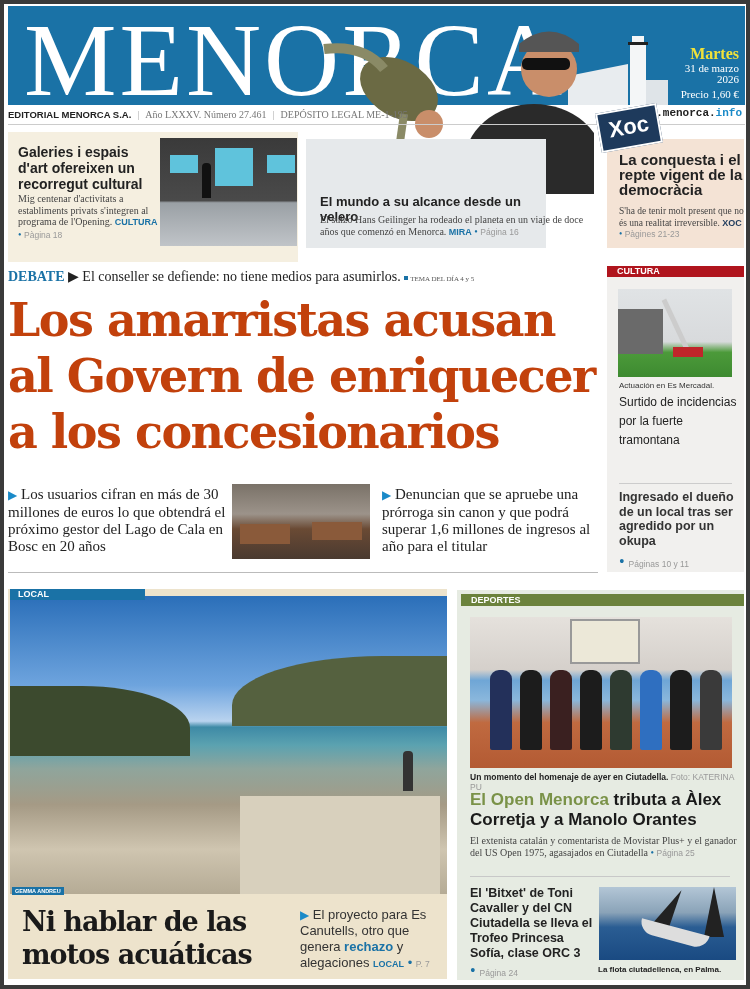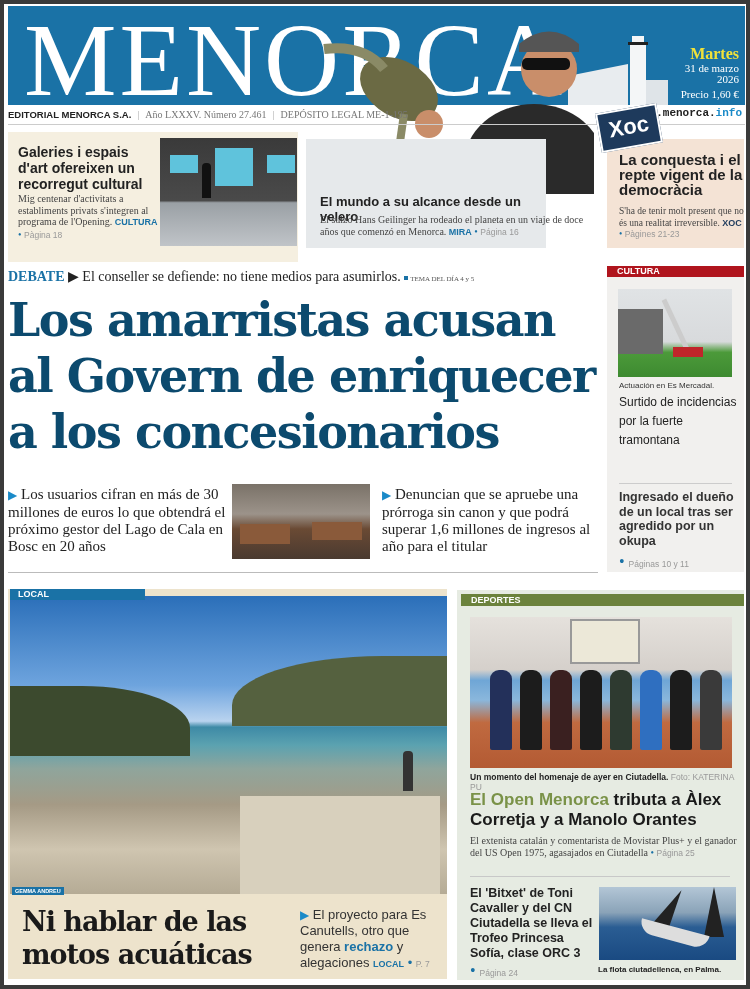--- a/index.html
+++ b/index.html
@@ -41,21 +41,21 @@
   .sec { font-family: "Liberation Sans", sans-serif; font-weight: bold; color: #1a72a6; font-size: 9px; }
   .pg { font-family: "Liberation Sans", sans-serif; color: #999; font-size: 8.5px; }
   .dot { color: #1a72a6; }
 
   
   .debate { position: absolute; left: 4px; top: 264px; width: 590px; font-family: "Liberation Serif", serif; font-size: 14px; color: #222; }
   .debate .label { color: #1a72a6; font-weight: bold; }
   .debate .tema { font-family: "Liberation Serif", serif; font-size: 7px; color: #555; }
   .debate .tema-sq { display: inline-block; width: 4px; height: 4px; background: #1a72a6; margin-right: 2px; vertical-align: middle; }
 
-  .headline { position: absolute; left: 4px; top: 288px; width: 600px; font-family: "DejaVu Serif", serif; font-weight: bold; font-size: 46px; line-height: 56px; color: #0c4a6e; letter-spacing: -1.5px; }
+  .headline { position: absolute; left: 4px; top: 288px; width: 600px; font-family: "DejaVu Serif", serif; font-weight: bold; font-size: 46px; line-height: 56px; color: #c2410c; letter-spacing: -1.5px; }
 
   .sub-left { position: absolute; left: 4px; top: 482px; width: 218px; font-family: "Liberation Serif", serif; font-size: 15px; line-height: 17px; color: #222; }
   .sub-right { position: absolute; left: 378px; top: 482px; width: 218px; font-family: "Liberation Serif", serif; font-size: 15px; line-height: 17px; color: #222; }
   .arrow { color: #1a8ac8; font-size: 12px; }
   .meeting-photo { position: absolute; left: 228px; top: 480px; width: 138px; height: 75px; background: linear-gradient(#7a7268 0%, #9c938a 40%, #6a4a34 60%, #4a3a30 100%); }
   .divider-main { position: absolute; left: 4px; top: 568px; width: 590px; height: 1px; background: #bbb; }
 
   
   .sucesos { position: absolute; left: 603px; top: 262px; width: 137px; height: 306px; background: #f1f0ee; }
   .sucesos-band { position: absolute; left: 0; top: 0; width: 137px; height: 11px; background: #b0151d; color: #fff; font-family: "Liberation Sans", sans-serif; font-weight: bold; font-size: 9px; padding-left: 10px; line-height: 11px; }

